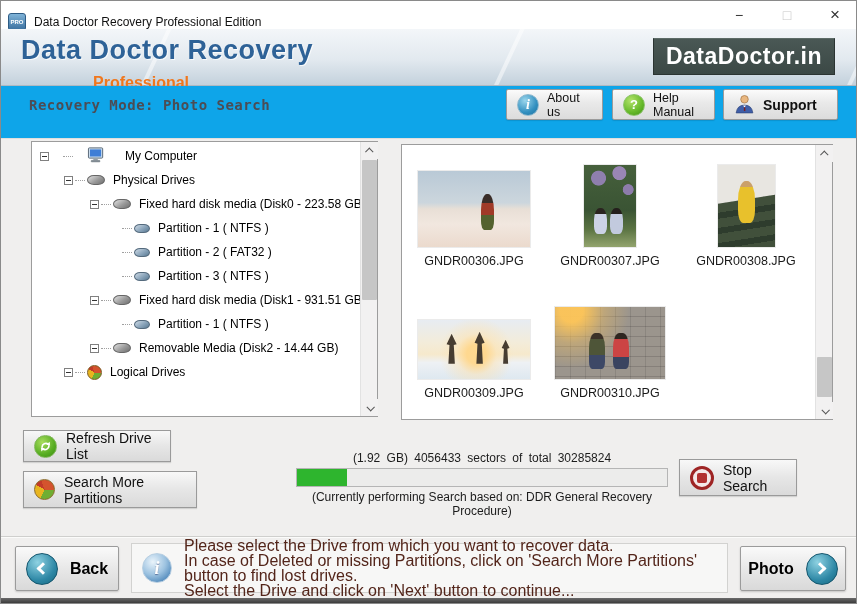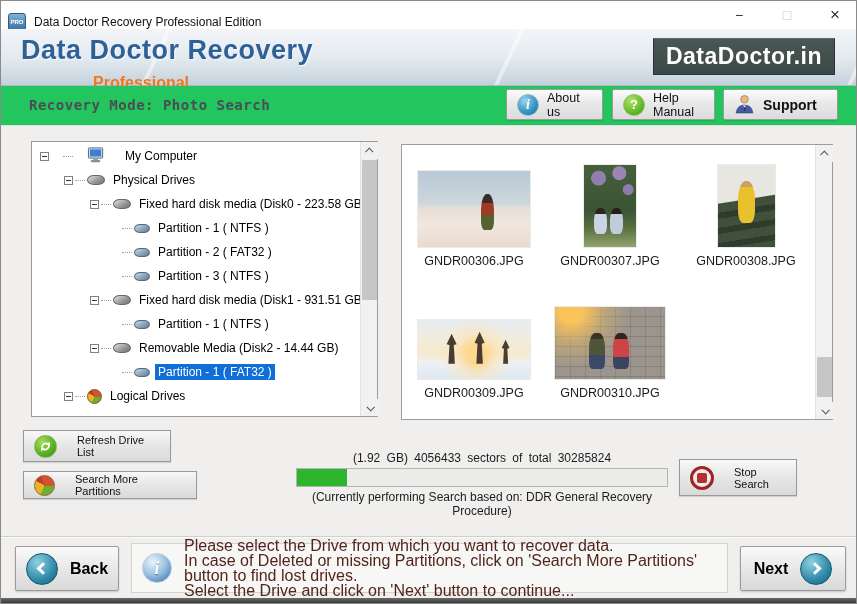--- a/index.html
+++ b/index.html
@@ -20,21 +20,21 @@
     background:
       repeating-linear-gradient(115deg, rgba(255,255,255,0) 0 150px, rgba(255,255,255,.5) 151px 154px, rgba(255,255,255,0) 155px 320px),
       linear-gradient(180deg,#f3f6f9 0%, #e2e9ef 55%, #c3d1dc 100%);
     border-bottom:1px solid #aeb9c2; }
   .brand { position:absolute; left:20px; top:6px; font-size:27px; font-weight:bold; color:#2e6297; text-shadow:1px 1px 0 rgba(255,255,255,.75); letter-spacing:.5px; }
   .edition { position:absolute; left:92px; top:36px; font-size:16px; font-weight:bold; color:#f0771d;margin-top:9px; }
   .logo-box { position:absolute; right:21px; top:9px; height:37px; padding:0 12px; background:linear-gradient(180deg,#4a5855 0%, #3b4845 100%); border:1px solid #2b3432; border-top-color:#5d6b67; display:flex; align-items:center; }
   .logo-text { color:#fff; font-size:23px; font-weight:bold; letter-spacing:.5px; }
 
   
-  .toolbar { position:absolute; left:0; top:85px; width:100%; height:40px; background:#22c55e; border-bottom:1px solid #e0dfdd;padding-left:12px; }
+  .toolbar { position:absolute; left:0; top:85px; width:100%; height:53px; background:#0ea5e9; border-bottom:1px solid #e0dfdd;padding-left:12px; }
   .mode-label { position:absolute; left:28px; top:11px; font-family:"DejaVu Sans Mono", monospace; font-weight:bold; font-size:14px; color:#4c4c54; letter-spacing:.5px; }
   .tb-btn { position:absolute; top:3px; height:31px; border:1px solid #9b9b9b; border-radius:2px; background:linear-gradient(180deg,#fbfbfb,#e9e9e9 45%,#dcdcdc); display:flex; align-items:center; gap:8px; padding:0 10px; font-size:12.5px; color:#111; box-shadow:0 1px 1px rgba(0,0,0,.12); cursor:pointer; }
   .tb-btn.about { left:505px; width:97px; }
   .tb-btn.help  { left:611px; width:103px; }
   .tb-btn.support { left:722px; width:115px; font-weight:bold; font-size:14px; }
   .circle-icon { width:22px; height:22px; border-radius:50%; display:flex; align-items:center; justify-content:center; color:#fff; font-weight:bold; flex:0 0 auto; }
   .info-blue { background:radial-gradient(circle at 35% 28%, #9bd6ec, #3390c0 60%, #1b6f9e); border:1px solid #8fb9cf; font-family:"Liberation Serif",serif; font-style:italic; font-size:14px; }
   .help-green { background:radial-gradient(circle at 35% 28%, #b2e36a, #66b92a 60%, #3f8f14); border:1px solid #8cc46a; font-size:13px; }
 
   
@@ -87,23 +87,23 @@
   .t310 { width:110px; height:72px; background:radial-gradient(circle at 15% 5%,rgba(255,198,88,.95) 0 10%,rgba(255,198,88,.35) 28%,rgba(0,0,0,0) 50%),repeating-linear-gradient(90deg,rgba(0,0,0,.10) 0 1px,rgba(0,0,0,0) 1px 15px),repeating-linear-gradient(180deg,#9b958d 0 9px,#86807a 9px 10px); }
   .t310 .k1,.t310 .k2 { position:absolute; bottom:10px; width:16px; height:36px; border-radius:40% 40% 20% 20%; }
   .t310 .k1 { left:34px; background:linear-gradient(180deg,#3c3228 0 18%,#4e5538 18% 62%,#3d4866 62%); }
   .t310 .k2 { left:58px; background:linear-gradient(180deg,#2e2620 0 18%,#cc4444 18% 66%,#3a4460 66%); }
   .t311 { width:57px; height:84px; background:linear-gradient(180deg,rgba(0,0,0,0) 0 78%,#c9c6c0 78%),linear-gradient(90deg,#cfc4b6 0 58%,#8d8b86 58% 76%,#a8a5a0 76%); }
   .t311 .w1,.t311 .w2 { position:absolute; bottom:10px; width:11px; height:38px; border-radius:45% 45% 20% 20%; }
   .t311 .w1 { left:16px; background:linear-gradient(180deg,#c7a184 0 12%,#23211f 12%); }
   .t311 .w2 { left:29px; background:linear-gradient(180deg,#c7a184 0 12%,#2f2d29 12%); }
 
   
-  .act-btn { position:absolute; border:1px solid #9a9a9a; background:linear-gradient(180deg,#f8f8f8,#e6e6e6 50%,#dadada); display:flex; align-items:center; gap:20px; padding:0 10px; font-size:11px; color:#111; box-shadow:0 1px 1px rgba(0,0,0,.12); cursor:pointer; }
+  .act-btn { position:absolute; border:1px solid #9a9a9a; background:linear-gradient(180deg,#f8f8f8,#e6e6e6 50%,#dadada); display:flex; align-items:center; gap:9px; padding:0 10px; font-size:14px; color:#111; box-shadow:0 1px 1px rgba(0,0,0,.12); cursor:pointer; }
   .refresh-btn { left:22px; top:429px; width:148px; height:32px; }
-  .searchmore-btn { left:22px; top:470px; width:174px; height:28px; }
+  .searchmore-btn { left:22px; top:470px; width:174px; height:37px; }
   .stop-btn { left:678px; top:458px; width:118px; height:37px; }
   .refresh-ico { width:23px; height:23px; border-radius:50%; background:radial-gradient(circle at 35% 30%,#a8dd5e,#57ad22 60%,#3a8a10); border:1px solid #7fb558; display:flex; align-items:center; justify-content:center; flex:0 0 auto; }
   .pie-ico { width:21px; height:21px; border-radius:50%; background:conic-gradient(from -20deg,#d4532e 0 115deg,#6fae32 115deg 225deg,#e8b51f 225deg 318deg,#c23a2a 318deg 360deg); border:1px solid #8a6a28; flex:0 0 auto; }
   .stop-ico { width:24px; height:24px; border-radius:50%; border:3px solid #9e2424; background:#f4e8e8; display:flex; align-items:center; justify-content:center; flex:0 0 auto; }
   .stop-ico i { display:block; width:10px; height:10px; background:#b23030; border-radius:2px; }
 
   
   .prog-line1 { position:absolute; left:295px; top:450px; width:372px; text-align:center; font-size:12px; color:#1c1c1c; word-spacing:3px; }
   .prog-bar { position:absolute; left:295px; top:467px; width:372px; height:19px; background:#ececeb; border:1px solid #b5b5b5; }
   .prog-fill { height:100%; width:13%; background:linear-gradient(180deg,#3fc43f,#22a822); }
@@ -232,25 +232,20 @@
         <span class="tree-label">Partition - 1 ( NTFS )</span>
       </div>
 
       <div class="tree-row lv2">
         <span class="expander"></span>
           <span class="connector"></span>
         <span class="ico-drive"></span>
         <span class="tree-label">Removable Media (Disk2 - 14.44 GB)</span>
       </div>
 
-      <div class="tree-row lv3 selected">
-        <span class="connector"></span>
-        <span class="ico-part"></span>
-        <span class="tree-label">Partition - 1 ( FAT32 )</span>
-      </div>
 
       <div class="tree-row lv1">
         <span class="expander"></span>
           <span class="connector"></span>
         <span class="ico-pie"></span>
         <span class="tree-label">Logical Drives</span>
       </div>
 
     </div>
     <div class="vscroll">
@@ -366,21 +361,21 @@
   <div class="info-panel">
     <div class="foot-info-ico">i</div>
     <div class="inst">
       <div>Please select the Drive from which you want to recover data.</div>
       <div>In case of Deleted or missing Partitions, click on 'Search More Partitions' button to find lost drives.</div>
       <div>Select the Drive and click on 'Next' button to continue...</div>
     </div>
   </div>
 
   <div class="nav-btn next-btn">
-    <span>Next</span>
+    <span>Photo</span>
     <span class="nav-circle">
         <span class="nav-chev right"></span>
       </span>
   </div>
 
   <div class="bottom-strip"></div>
 
 </div>
 
 </body></html>

